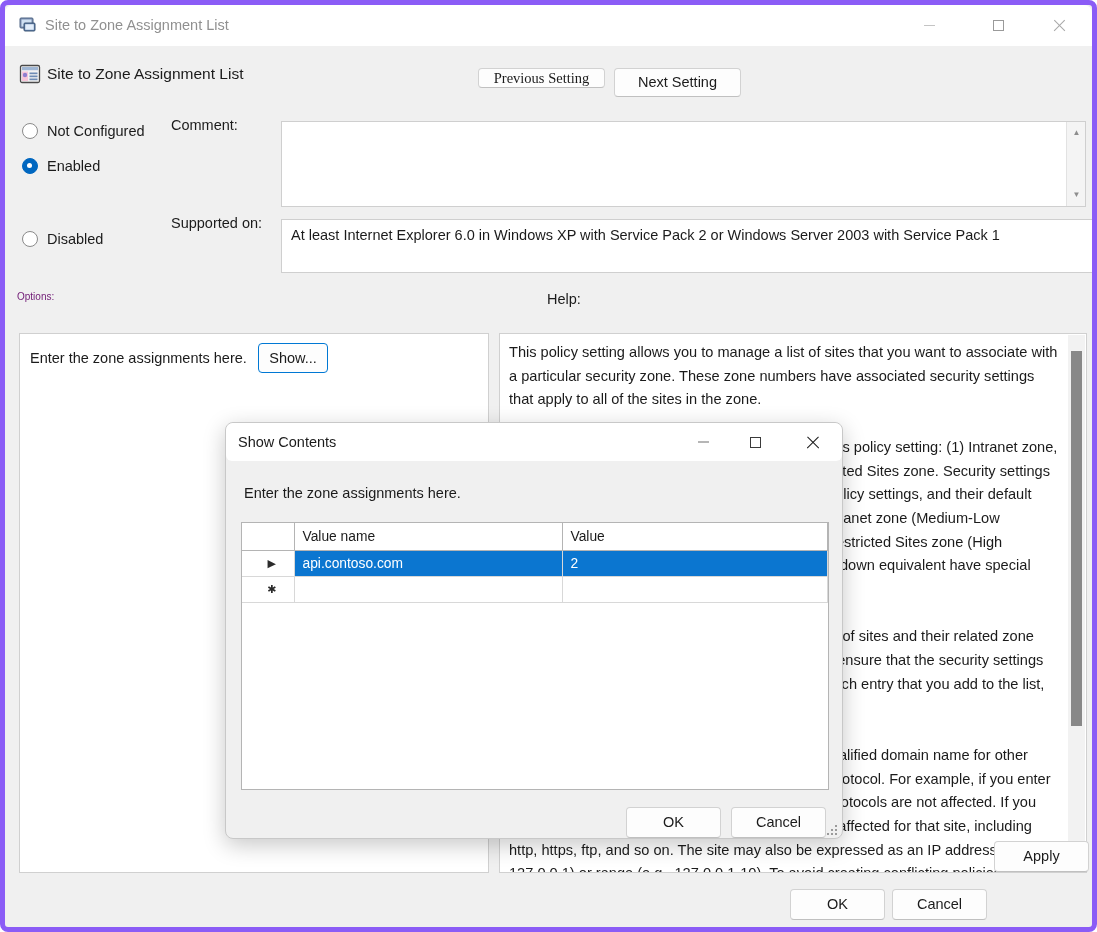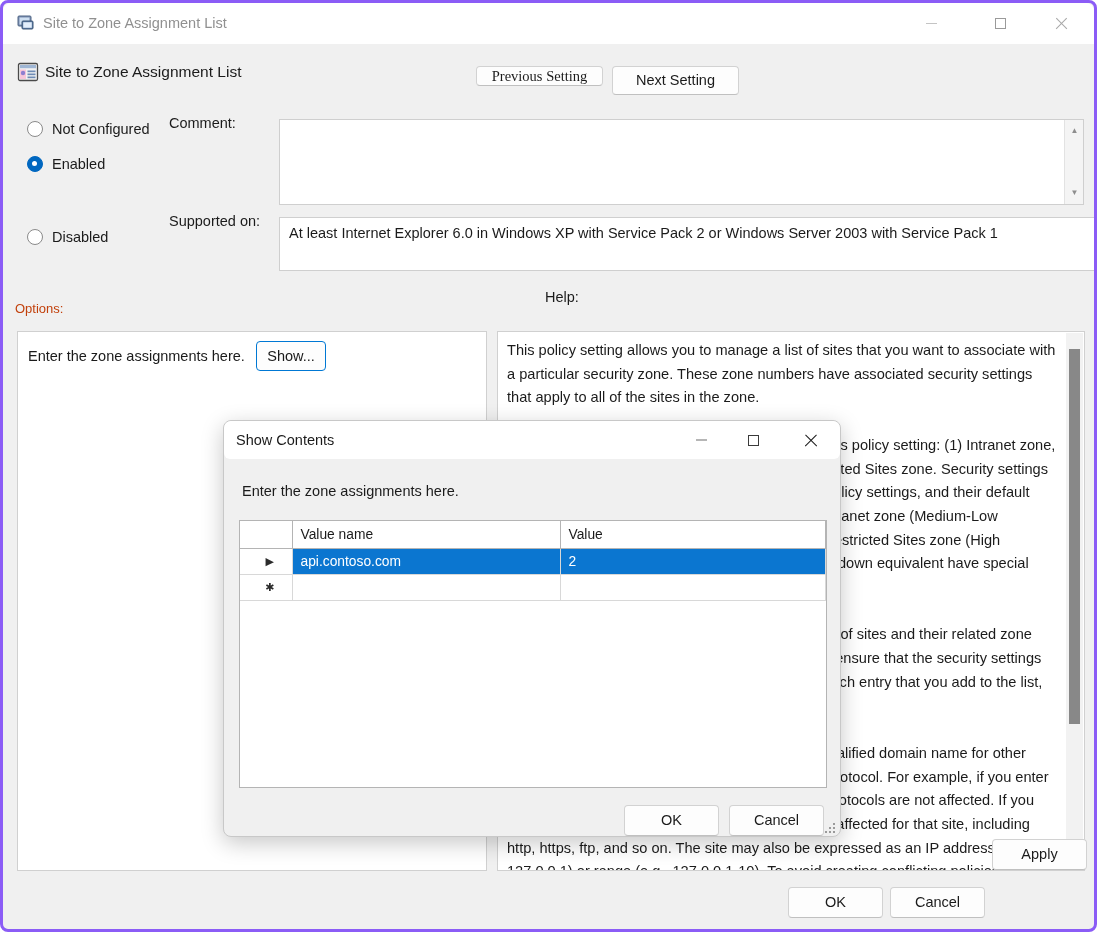--- a/index.html
+++ b/index.html
@@ -9,21 +9,21 @@
     overflow: hidden;
     font-family: "Liberation Sans", sans-serif;
     background: #ffffff;
   }
 
   
   #window {
     position: absolute; left: 0; top: 0;
     width: 1097px; height: 932px;
     background: #f0f0f0;
-    border: 3px solid #8b5cf6;
+    border: 5px solid #8b5cf6;
     border-radius: 8px;
     overflow: hidden;
   }
 
   #titlebar {
     position: absolute; left: 0; top: 0;
     width: 100%; height: 41px;
     background: #ffffff;
     border-top-left-radius: 8px;
     border-top-right-radius: 8px;
@@ -82,21 +82,21 @@
   }
   .winbtn.focused {
     border: 1.6px solid #0078d4;
   }
 
   #btn-prev { position: absolute; left: 473px; top: 63px; width: 127px; height: 20px; font-family: Liberation Serif, serif; }
   #btn-next { position: absolute; left: 609px; top: 63px; width: 127px; height: 29px; }
 
   
   .radio-row {
-    position: absolute; left: 24px;
+    position: absolute; left: 17px;
     display: flex; align-items: center;
     font-size: 14.5px; color: #1b1b1b;
     white-space: nowrap;
   }
   #radio-notconfigured { top: 118px; }
   #radio-enabled       { top: 153px; }
   #radio-disabled      { top: 188px; margin-top: 38px; }
   .radio-dot {
     width: 16px; height: 16px; border-radius: 50%;
     border: 1.4px solid #8a8a8a; background: #fff;
@@ -136,21 +136,21 @@
   }
   .tb-arrow {
     position: absolute; left: 0; width: 19px; height: 16px;
     display: flex; align-items: center; justify-content: center;
     color: #8d8d8d; font-size: 8px; line-height: 1;
   }
   .tb-arrow.up   { top: 3px; }
   .tb-arrow.down { bottom: 3px; }
 
   
-  #label-options { position: absolute; left: 12px; top: 286px; font-size: 13px; color: #c2410c; margin-top: 12px; }
+  #label-options { position: absolute; left: 12px; top: 286px; font-size: 10px; color: #701a75; }
   #label-help    { position: absolute; left: 494px; top: 286px; font-size: 14.5px; color: #1b1b1b; margin-left: 48px; }
 
   
   #panel-options {
     position: absolute; left: 14px; top: 328px;
     width: 470px; height: 540px;
     background: #ffffff; border: 1px solid #d0d0d0;
   }
   #options-text {
     position: absolute; left: 10px; top: 16px;

